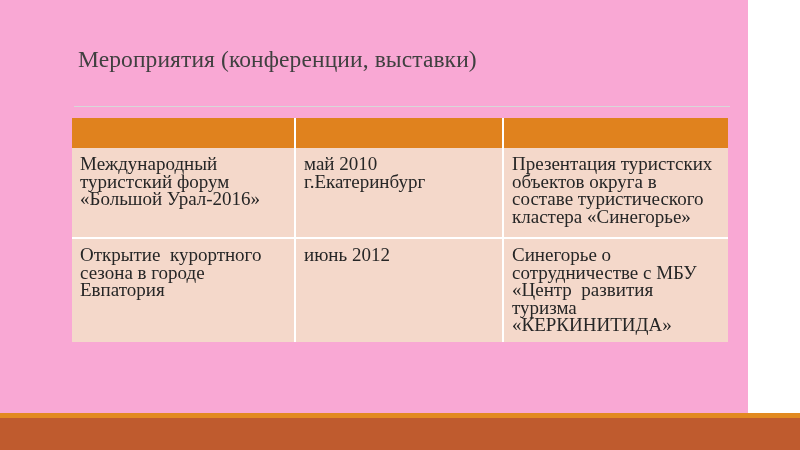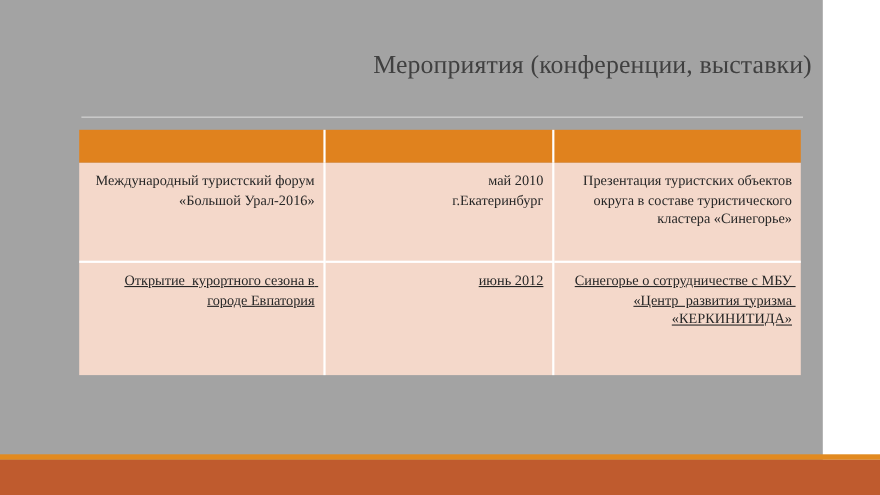--- a/index.html
+++ b/index.html
@@ -13,22 +13,21 @@
     font-family: "Liberation Serif", serif;
     overflow: hidden;
     position: relative;
   }
   #slide {
     position: absolute;
     left: 0;
     top: 0;
     width: 748px;
     height: 450px;
-    background: #a3a3a3;
-    text-align: right;
+    background: #f9a8d4;
   }
   
   #slide-title {
     position: absolute;
     left: 78px;
     top: 44px;
     width: 660px;
     font-family: "Liberation Serif", serif;
     font-size: 23.5px;
     line-height: 30px;
@@ -67,39 +66,39 @@
     height: 30px;
     border-right: 2px solid #ffffff;
   }
   #events-table thead th:last-child {
     border-right: none;
   }
   #events-table tbody td {
     vertical-align: top;
     padding: 7px 8px 8px 8px;
     font-family: "Liberation Serif", serif;
-    font-size: 13px;
+    font-size: 19px;
     line-height: 17.5px;
     color: #262626;
     border-right: 2px solid #ffffff;
     border-bottom: 2px solid #ffffff;
     white-space: pre-wrap;
   }
   #events-table tbody td:last-child {
     border-right: none;
   }
   #events-table tbody tr.band-a td {
     background: #F4D8CA;
   }
   #events-table tbody tr.band-b td {
     background: #FBF0EC;
   }
   #events-table tbody tr.r1 td { height: 74px; }
   #events-table tbody tr.r2 td { height: 56px; }
-  #events-table tbody tr.r3 td { height: 87px; text-decoration: underline; }
+  #events-table tbody tr.r3 td { height: 87px; }
   #events-table tbody tr:last-child td {
     border-bottom: none;
   }
   
   #bottom-thin-bar {
     position: absolute;
     left: 0;
     top: 413px;
     width: 800px;
     height: 5px;

